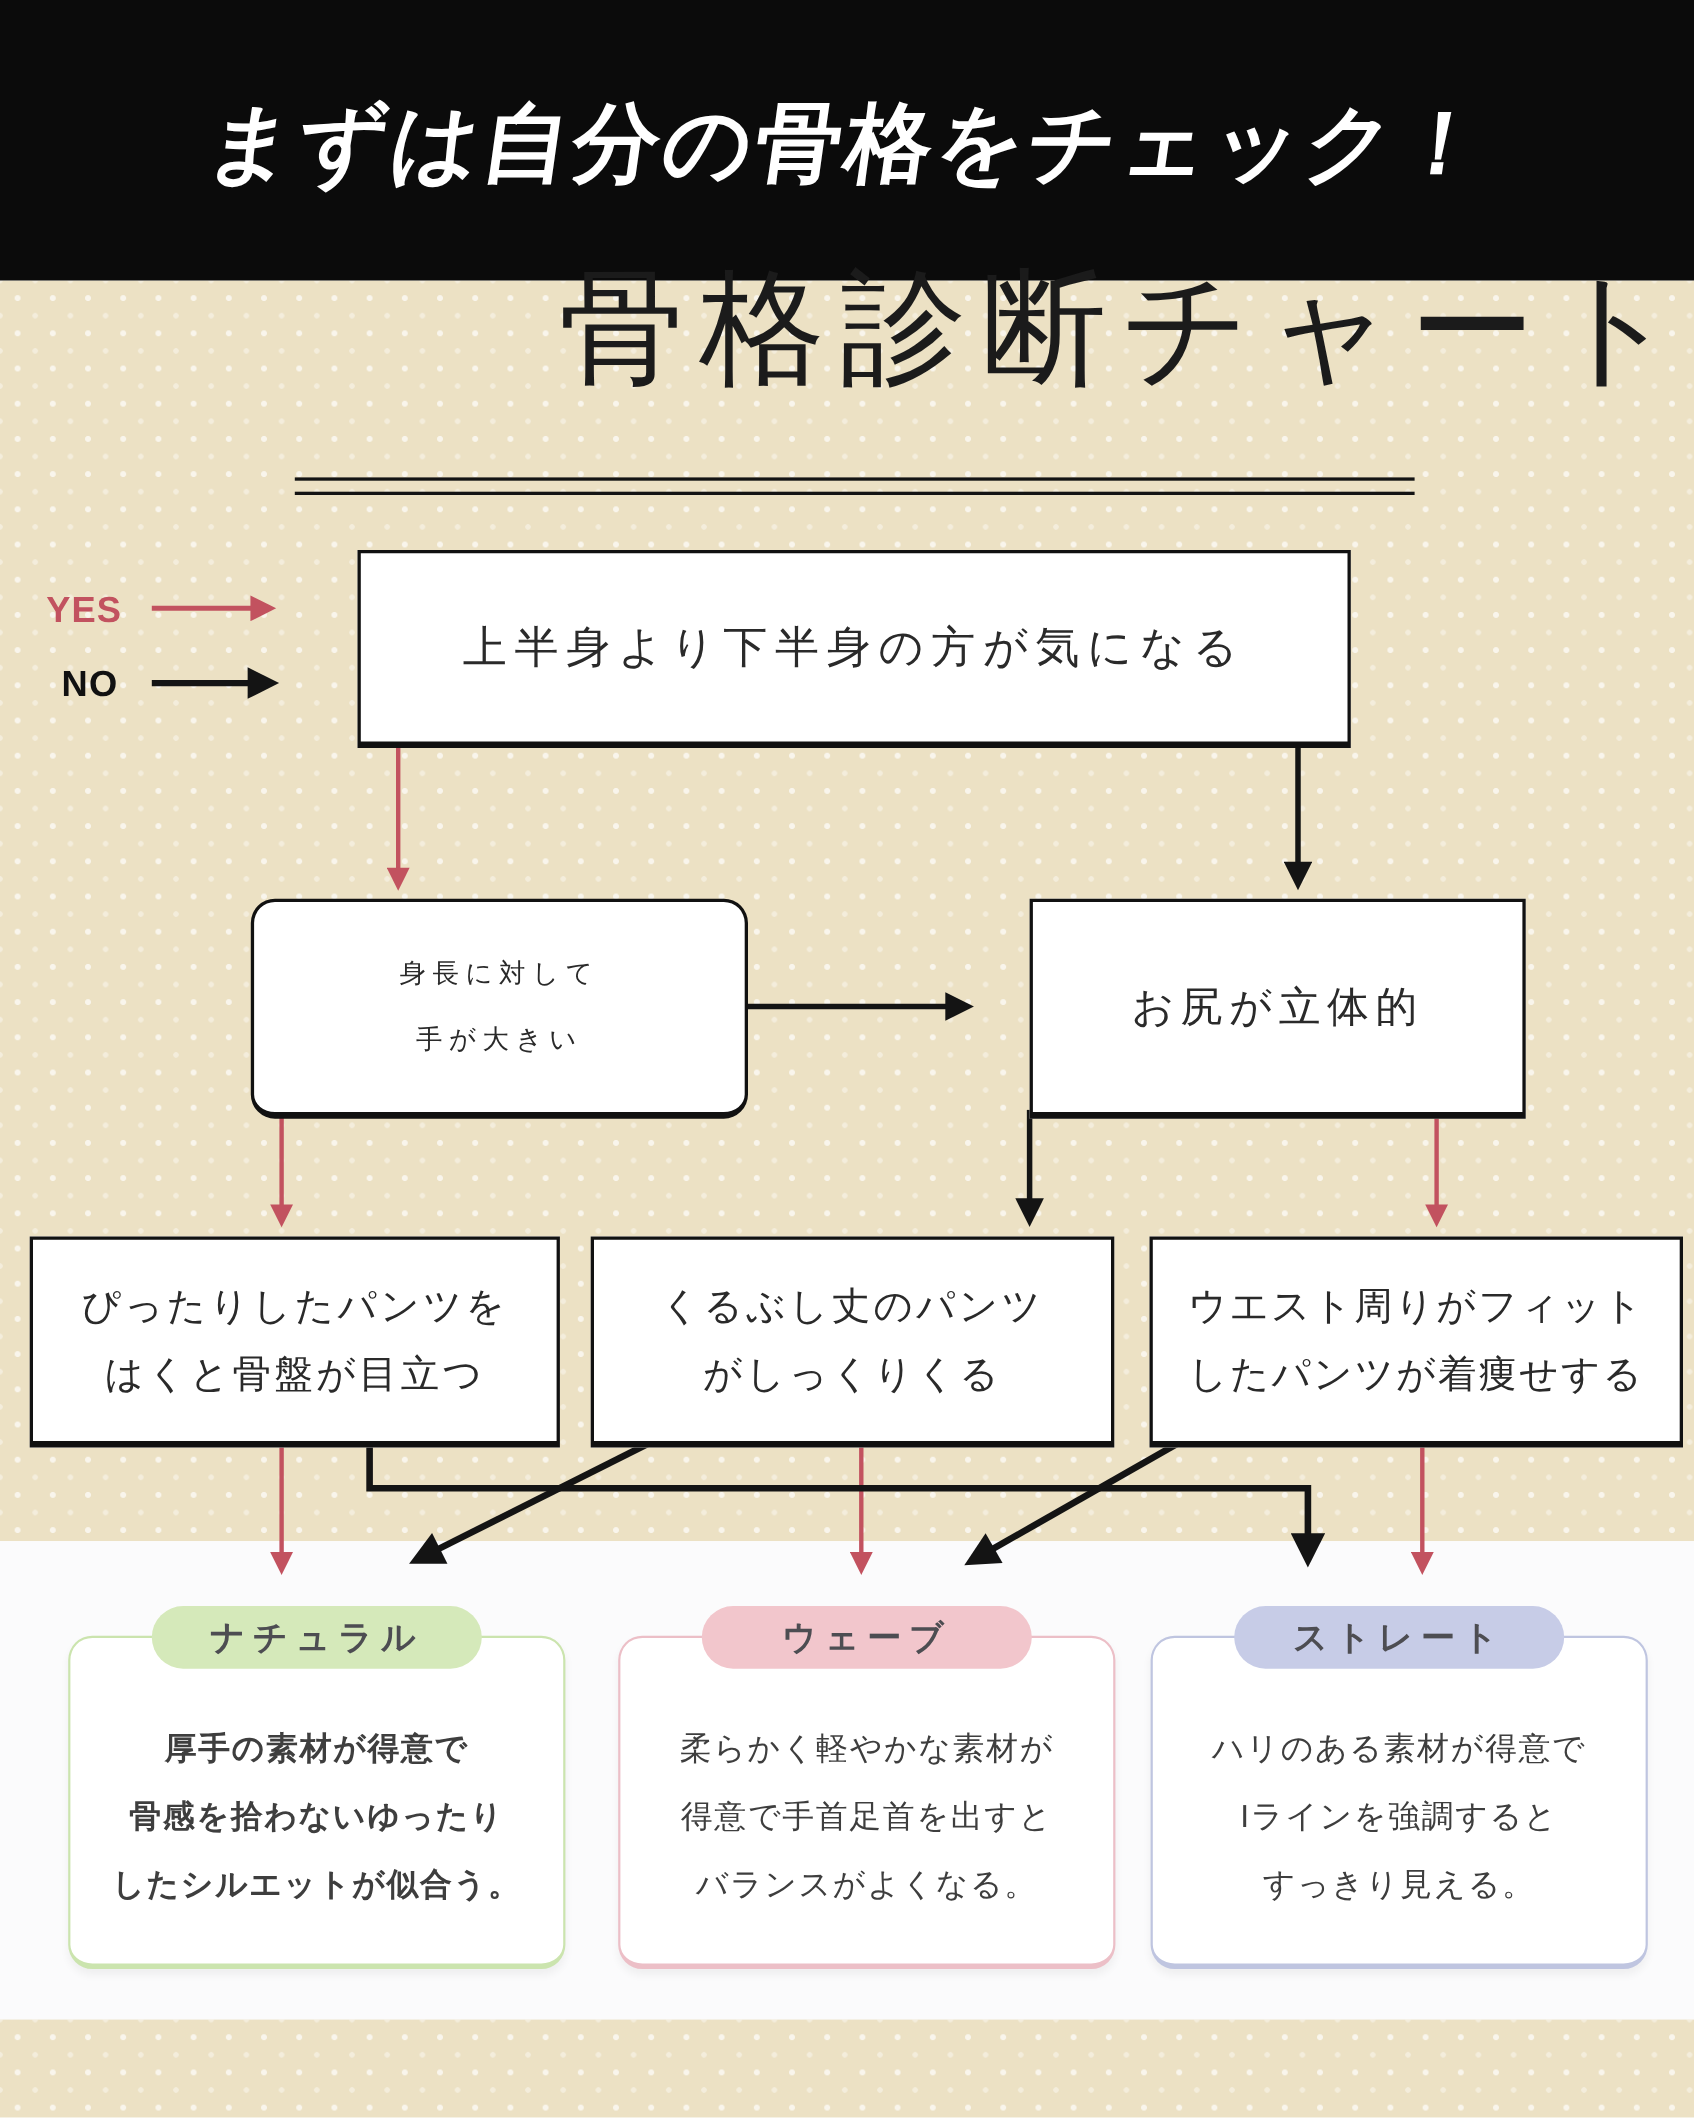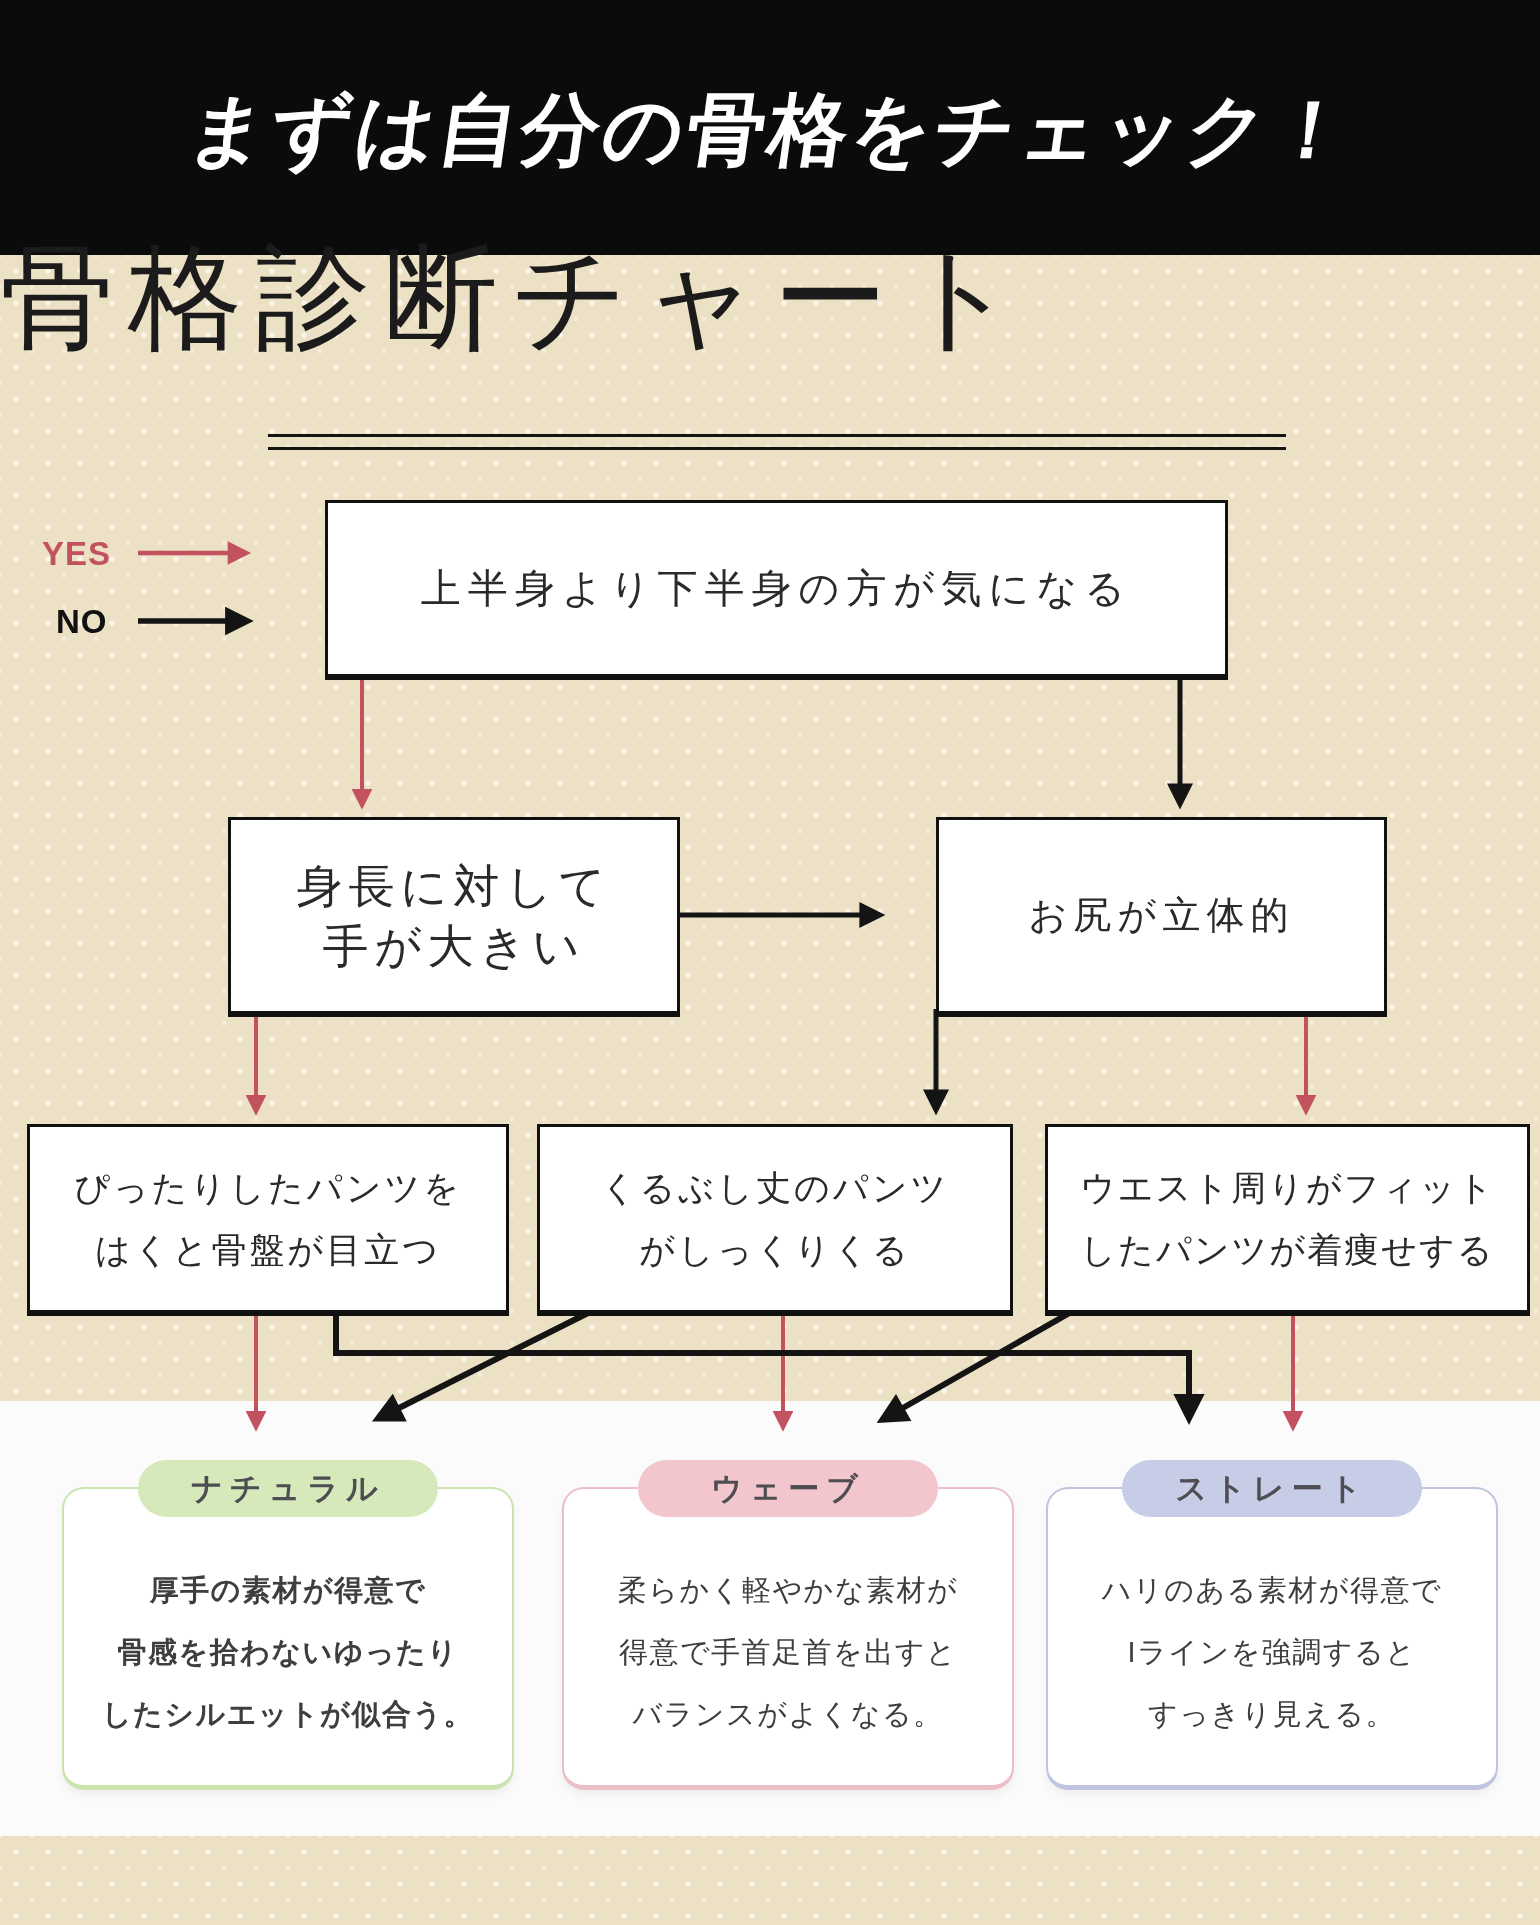--- a/index.html
+++ b/index.html
@@ -23,21 +23,21 @@
 
   
   .header-title{
     position:absolute;top:78px;left:0;width:1540px;text-align:center;
     color:#ffffff;font-size:79px;font-weight:800;letter-spacing:3px;
     transform:skewX(-8deg);z-index:2;white-space:nowrap;
   }
 
   
   .chart-title{
-    position:absolute;top:222px;left:0;width:1540px;text-align:left;
+    position:absolute;top:222px;left:0;width:1540px;text-align:right;
     color:#1b1b1b;font-size:114px;font-weight:300;letter-spacing:14px;
     z-index:2;white-space:nowrap;
   }
   .title-underline{
     position:absolute;top:434px;left:268px;width:1018px;height:10px;
     border-top:3px solid #141414;border-bottom:3px solid #141414;z-index:2;
   }
 
   
   .legend-label{position:absolute;z-index:3;font-weight:700;font-size:33px;letter-spacing:1px;}
@@ -45,21 +45,21 @@
   .legend-no{top:603px;left:56px;color:#111111;}
 
   
   .fbox{
     position:absolute;background:#ffffff;border:3px solid #111111;border-bottom-width:6px;
     display:flex;flex-direction:column;justify-content:center;
     z-index:3;color:#2a2a2a;text-align:center;
   }
   .fbox .l{white-space:nowrap;}
   .box-q1{left:325px;top:500px;width:897px;height:171px;font-size:40px;letter-spacing:7px;}
-  .box-q2{left:228px;top:817px;width:446px;height:191px;font-size:46px;letter-spacing:6px;line-height:60px;}
+  .box-q2{left:228px;top:817px;width:446px;height:191px;font-size:24px;letter-spacing:6px;line-height:60px;border-radius:22px;}
   .box-q3{left:936px;top:817px;width:445px;height:191px;font-size:38px;letter-spacing:6px;}
   .box-b1{left:27px;top:1124px;width:476px;height:183px;font-size:35px;letter-spacing:3px;line-height:62px;}
   .box-b2{left:537px;top:1124px;width:470px;height:183px;font-size:35px;letter-spacing:3px;line-height:62px;}
   .box-b3{left:1045px;top:1124px;width:479px;height:183px;font-size:35px;letter-spacing:2px;line-height:62px;}
 
   
   .overlay{position:absolute;left:0;top:0;width:1540px;height:1925px;z-index:2;pointer-events:none;}
 
   
   .result-card{

